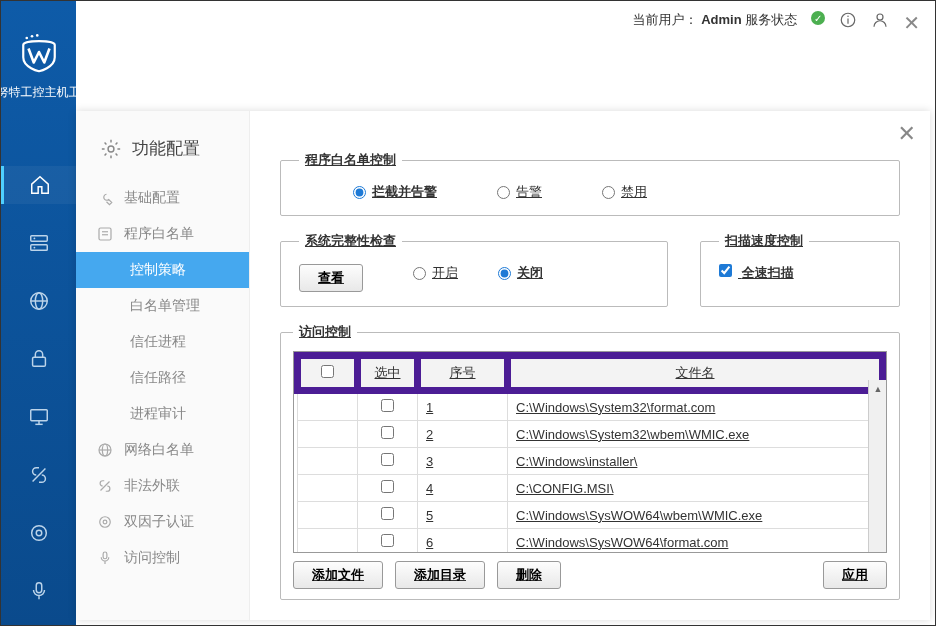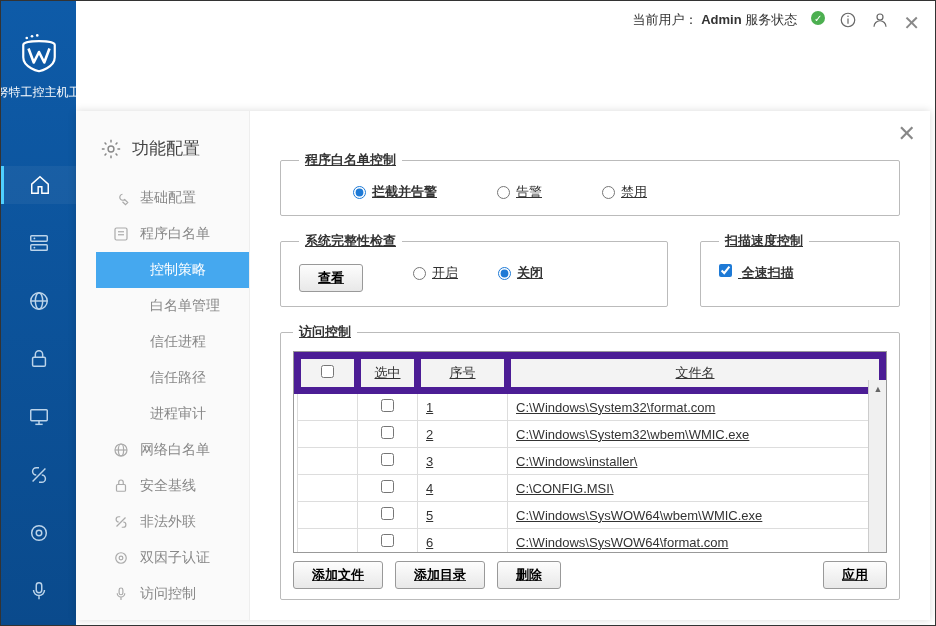--- a/index.html
+++ b/index.html
@@ -26,23 +26,23 @@
 
 .dialog { position: absolute; left: 75px; top: 110px; right: 5px; bottom: 5px; background: #fff; box-shadow: 0 0 8px rgba(0,0,0,0.15); }
 .dialog-close { position: absolute; right: 14px; top: 10px; font-size: 22px; color: #888; cursor: pointer; font-weight: 300; }
 
 
 .dlg-sidebar { position: absolute; left: 0; top: 0; width: 174px; height: 100%; background: #fafafa; border-right: 1px solid #eee; }
 .dlg-title-row { display: flex; align-items: center; gap: 10px; padding: 26px 0 20px 24px; }
 .gear-icon { width: 22px; height: 22px; color: #888; }
 .dlg-title { font-size: 17px; color: #444; }
 .dlg-menu { list-style: none; }
-.dlg-menu li { display: flex; align-items: center; gap: 10px; padding: 9px 0 9px 36px; color: #888; cursor: pointer; font-size: 14px; font-family: Liberation Serif, serif; }
+.dlg-menu li { display: flex; align-items: center; gap: 10px; padding: 9px 0 9px 20px; color: #888; cursor: pointer; font-size: 14px; font-family: Liberation Serif, serif; }
 .dlg-menu li.active { background: #45a8ef; color: #fff; }
-.dlg-menu li.indent { padding-left: 54px; margin-left: 20px; }
+.dlg-menu li.indent { padding-left: 54px; }
 .menu-icon { width: 18px; height: 18px; color: #aaa; flex-shrink: 0; }
 
 
 .dlg-content { position: absolute; left: 174px; top: 0; right: 0; bottom: 0; padding: 40px 30px 20px 30px; overflow: auto; text-decoration: underline; }
 
 fieldset { border: 1px solid #bbb; border-radius: 2px; padding: 14px 18px 14px 18px; margin-bottom: 16px; position: relative; }
 legend { padding: 0 6px; font-size: 13px; color: #333; font-weight: bold; }
 
 .row-radios { display: flex; gap: 60px; padding-left: 54px; align-items: center; }
 .radio-item { display: flex; align-items: center; gap: 6px; font-size: 13px; }
@@ -212,27 +212,20 @@
       <li>
           <svg class="menu-icon" viewBox="0 0 24 24">
             <circle cx="12" cy="12" r="8" fill="none" stroke="currentColor" stroke-width="1.6"></circle>
             <ellipse cx="12" cy="12" rx="3.5" ry="8" fill="none" stroke="currentColor" stroke-width="1.6"></ellipse>
             <line x1="4" y1="12" x2="20" y2="12" stroke="currentColor" stroke-width="1.6"></line>
           </svg>
           <span>网络白名单</span>
         </li>
       <li>
           <svg class="menu-icon" viewBox="0 0 24 24">
-            <rect x="6" y="10" width="12" height="9" rx="1.5" fill="none" stroke="currentColor" stroke-width="1.6"></rect>
-            <path d="M9 10 V7 a3 3 0 0 1 6 0 V10" fill="none" stroke="currentColor" stroke-width="1.6"></path>
-          </svg>
-          <span>安全基线</span>
-        </li>
-      <li>
-          <svg class="menu-icon" viewBox="0 0 24 24">
             <path d="M9 12 a3.5 3.5 0 0 1 0-7 h2 M15 12 a3.5 3.5 0 0 1 0 7 h-2" fill="none" stroke="currentColor" stroke-width="1.6"></path>
             <line x1="6" y1="18" x2="18" y2="6" stroke="currentColor" stroke-width="1.6"></line>
           </svg>
           <span>非法外联</span>
         </li>
       <li>
           <svg class="menu-icon" viewBox="0 0 24 24">
             <circle cx="12" cy="12" r="7" fill="none" stroke="currentColor" stroke-width="1.6"></circle>
             <circle cx="12" cy="12" r="2.5" fill="none" stroke="currentColor" stroke-width="1.6"></circle>
           </svg>

